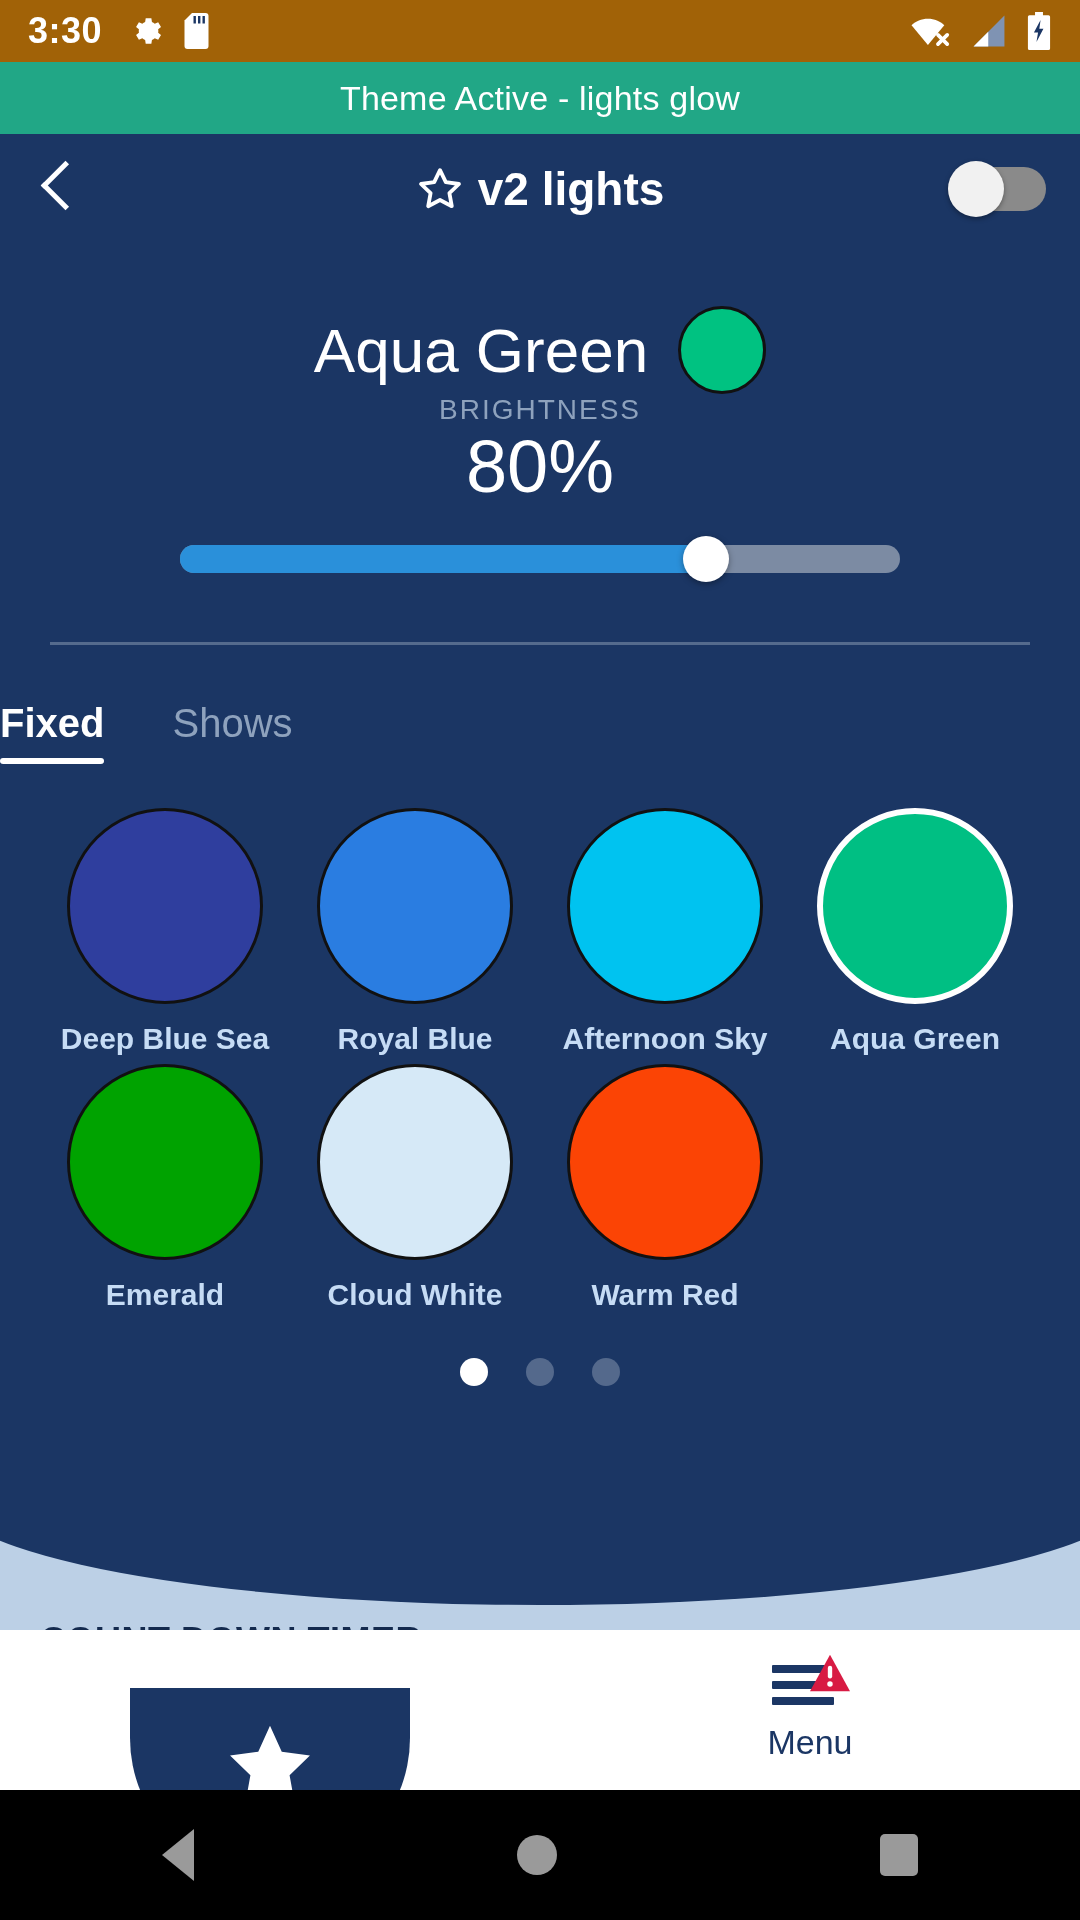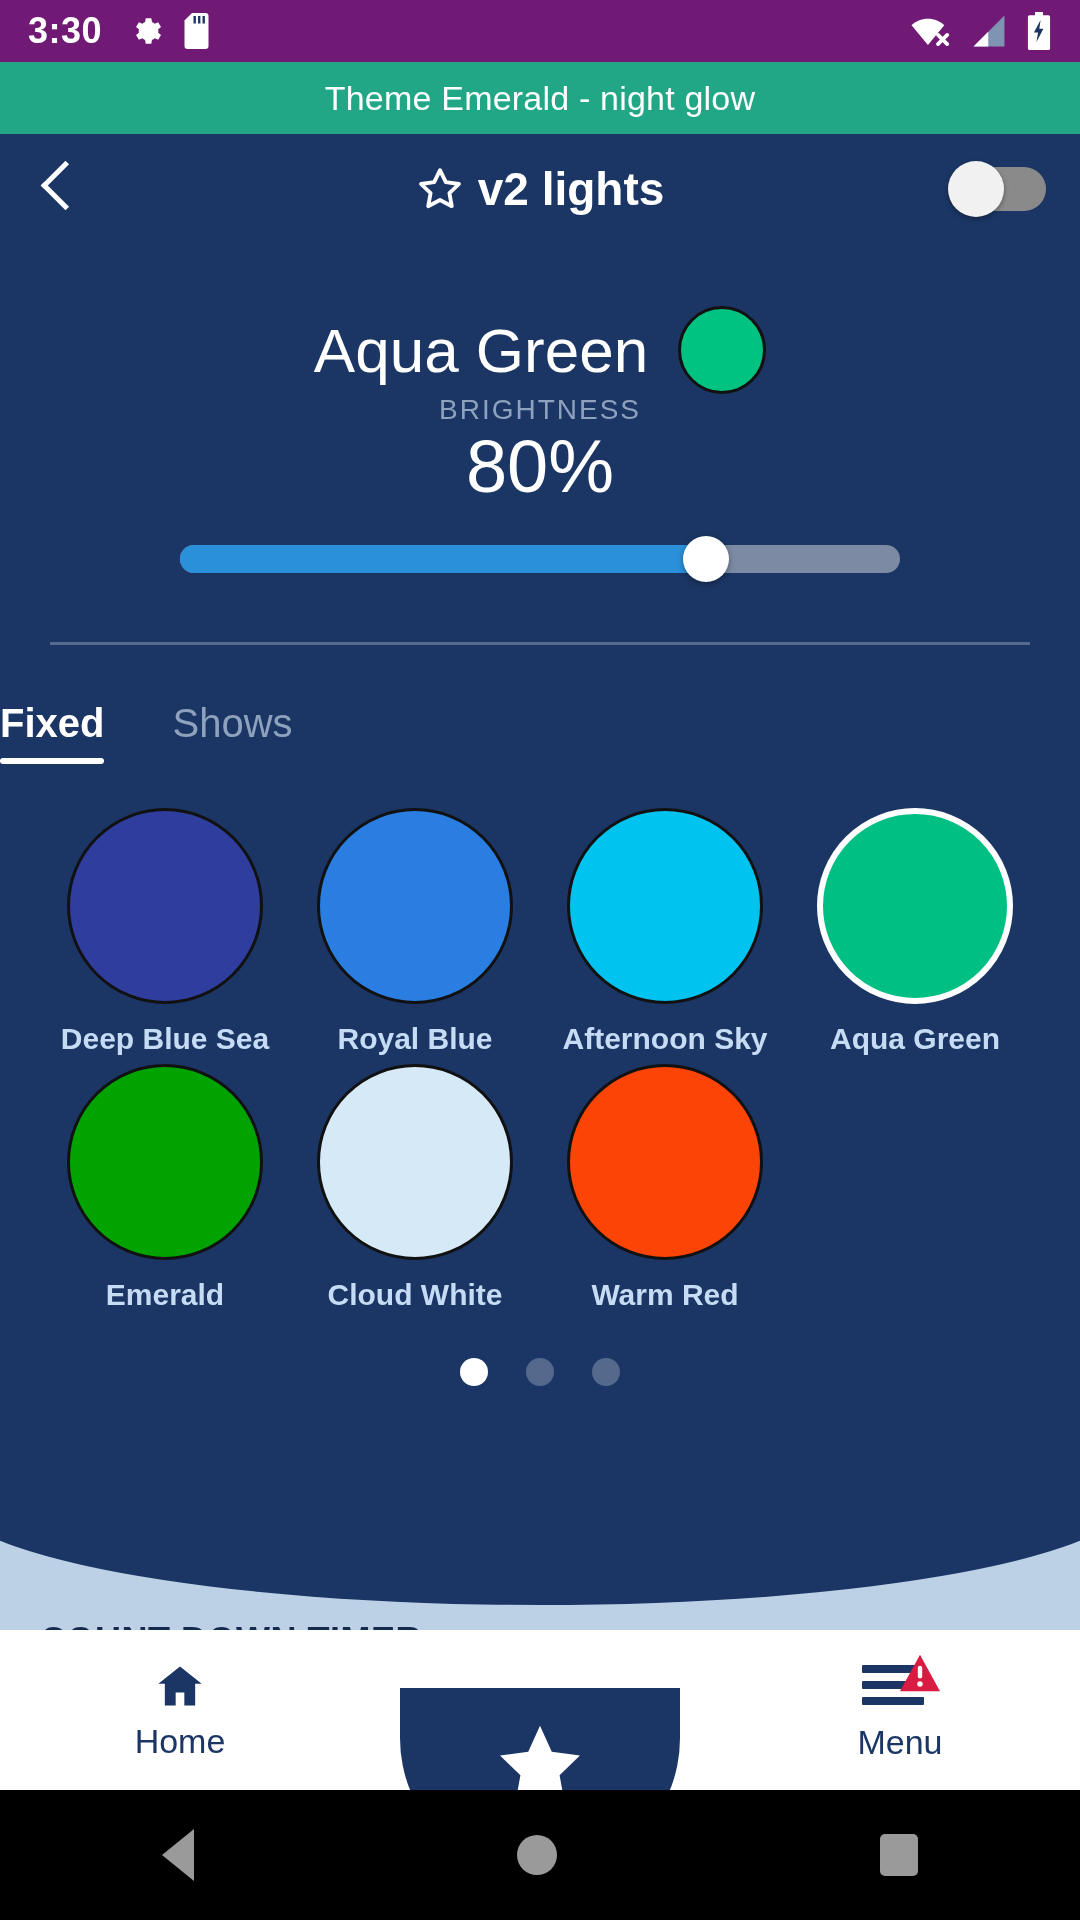--- a/index.html
+++ b/index.html
@@ -5,21 +5,21 @@
   * { margin:0; padding:0; box-sizing:border-box; }
   html,body { width:1080px; height:1920px; overflow:hidden; }
   body {
     font-family:"Liberation Sans", sans-serif;
     background:#1b3664;
     position:relative;
   }
 
   
   .statusbar{
-    height:62px; background:#701a75; display:flex; align-items:center;
+    height:62px; background:#a16207; display:flex; align-items:center;
     padding:0 28px; color:#ffffff; position:relative;
   }
   .sb-time{ font-size:36px; font-weight:600; letter-spacing:.5px; }
   .sb-left-icons{ display:flex; align-items:center; gap:22px; margin-left:26px; }
   .sb-right{ margin-left:auto; display:flex; align-items:center; gap:18px; }
 
   
   .theme-banner{
     height:72px; background:#21a786; display:flex; align-items:center;
     justify-content:center; color:#fff; font-size:34px; letter-spacing:.2px;
@@ -216,21 +216,21 @@
       <path fill="#ffffff" d="M11.5 11.5V21H2l9.5-9.5z"></path>
     </svg>
     <svg width="26" height="38" viewBox="0 0 16 24">
       <path fill="#fff" d="M5.5 0h5v2H14a1 1 0 011 1v20a1 1 0 01-1 1H2a1 1 0 01-1-1V3a1 1 0 011-1h3.5V0z"></path>
       <path fill="#1b3664" d="M9 5l-4.2 8H7.4l-1 6 4.4-8.4H8.2L9 5z"></path>
     </svg>
   </div>
 </div>
 
 <div class="theme-banner">
-  <span>Theme Emerald - night glow</span>
+  <span>Theme Active - lights glow</span>
 </div>
 
 <div class="app-header">
   <div class="back-chevron"></div>
   <div class="header-title-wrap">
     <svg class="star-outline" viewBox="0 0 24 24">
       <path fill="none" stroke="#fff" stroke-width="1.9" stroke-linejoin="round" d="M12 2.6l2.9 6 6.6.9-4.8 4.6 1.2 6.5L12 17.5l-5.9 3.1 1.2-6.5L2.5 9.5l6.6-.9z"></path>
     </svg>
     <div class="header-title">v2 lights</div>
   </div>
@@ -297,26 +297,20 @@
     <div class="dot"></div>
   </div>
 
 <div class="bottom-panel">
   <div class="panel-curve"></div>
   <div class="panel-title">COUNT DOWN TIMER</div>
 
 </div>
 
 <div class="bottom-nav">
-  <div class="nav-item">
-    <svg class="nav-icon" viewBox="0 0 24 24">
-      <path fill="#1b3664" d="M12 3L2 11h3v10h5v-6h4v6h5V11h3L12 3z"></path>
-    </svg>
-    <div class="nav-label">Home</div>
-  </div>
 
   <div class="nav-item center">
     <div class="center-bump">
       <svg class="center-star" viewBox="0 0 24 24">
         <path fill="#ffffff" d="M12 2l3 6.6 7.2 1-5.2 5 1.3 7.2L12 18.4 5.7 21.8 7 14.6 1.8 9.6l7.2-1z"></path>
       </svg>
     </div>
   </div>
 
   <div class="nav-item">

